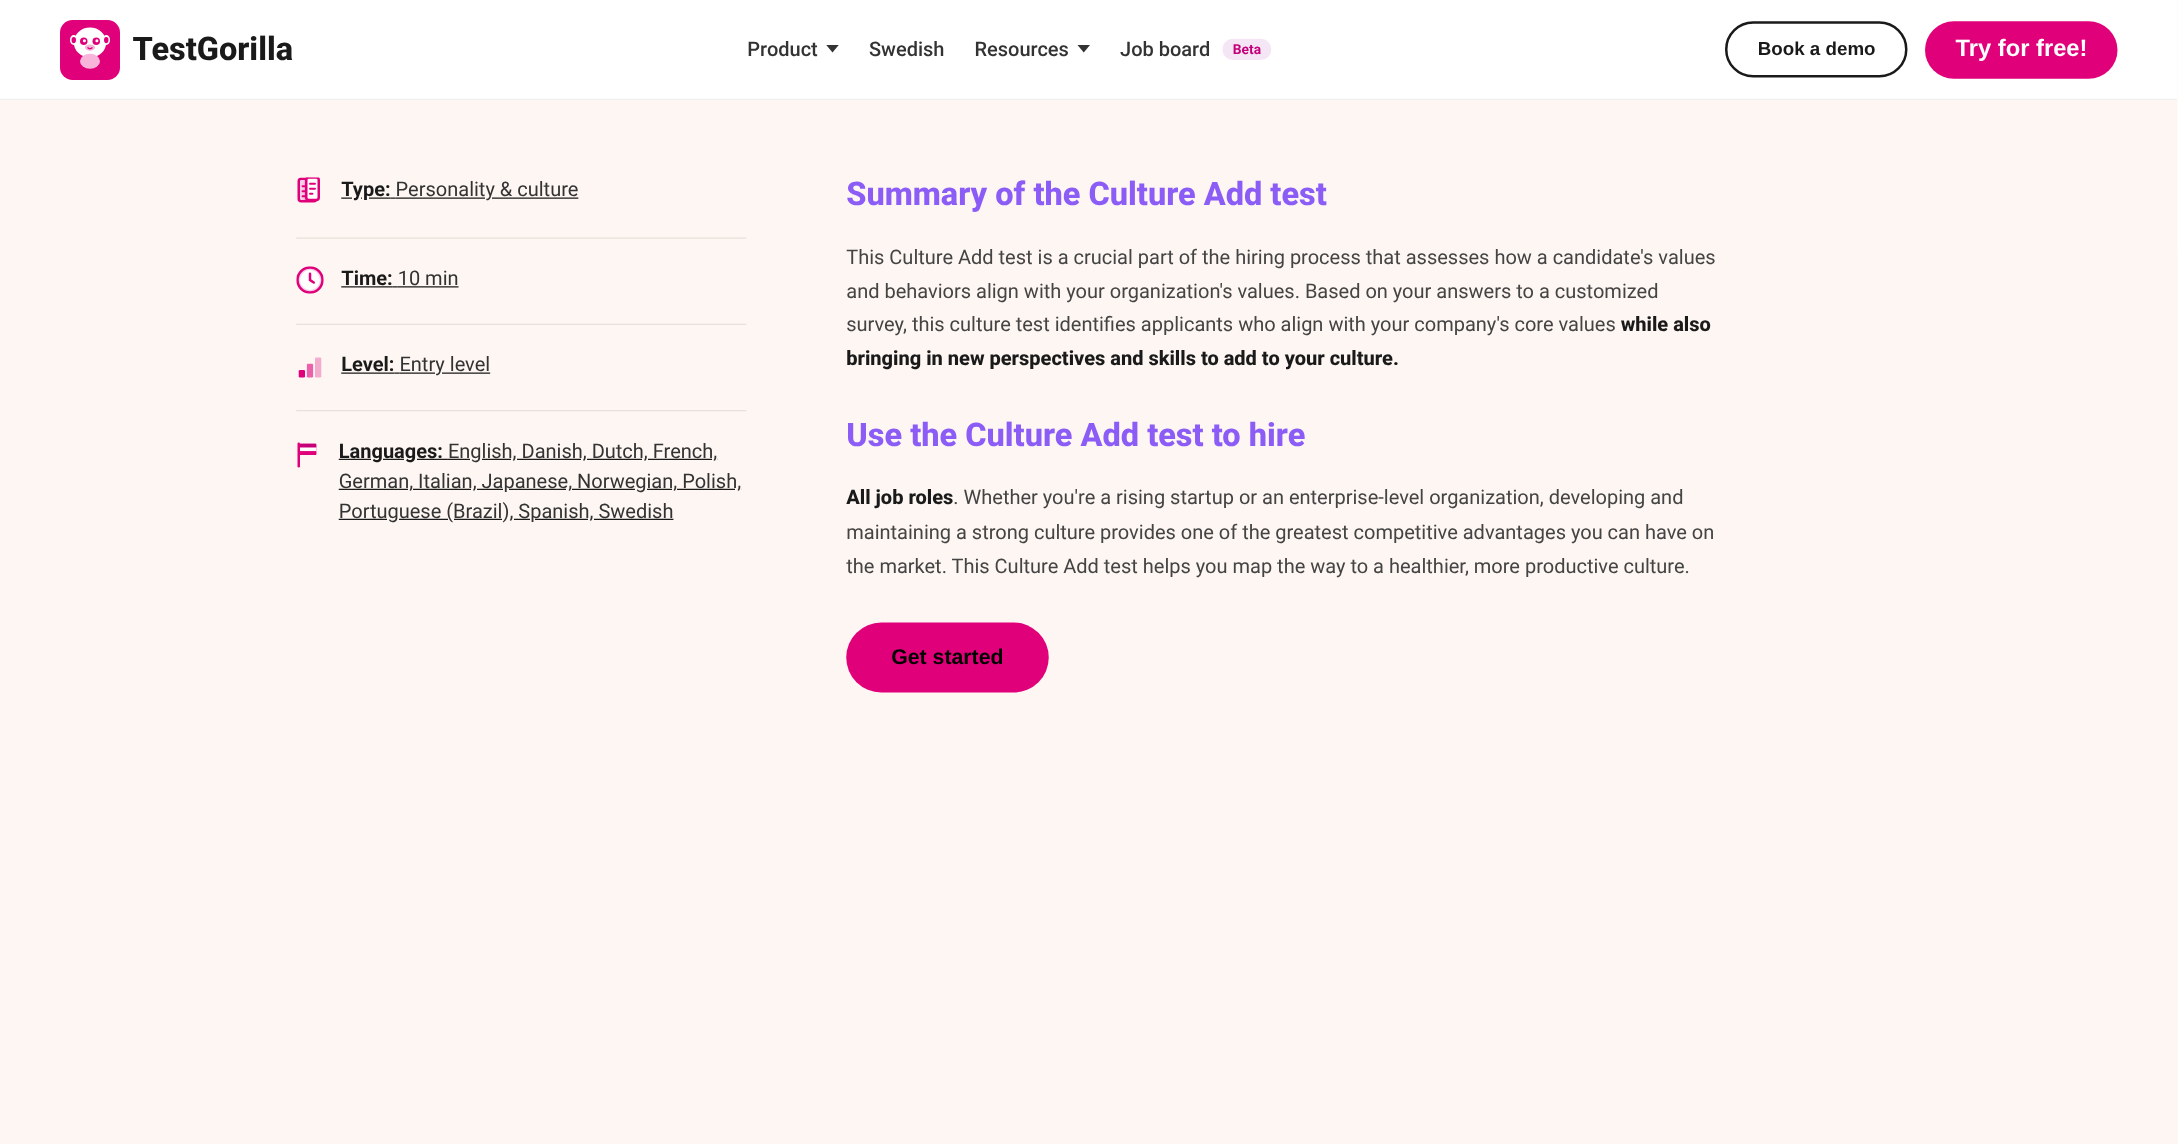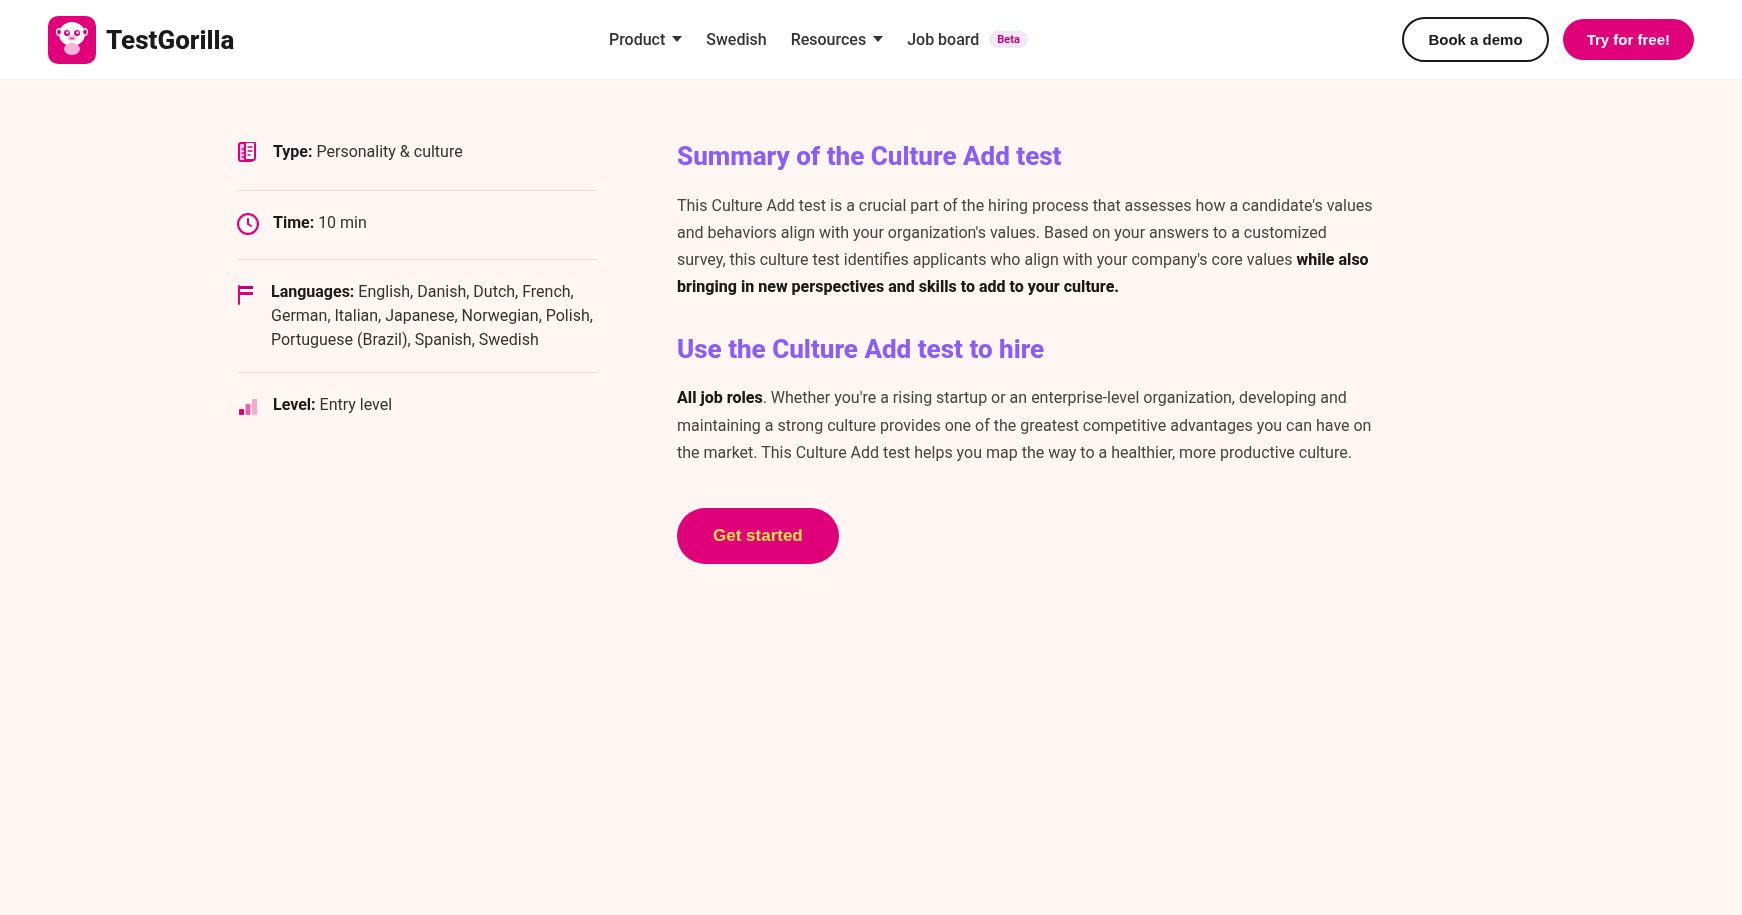--- a/index.html
+++ b/index.html
@@ -23,21 +23,21 @@
       padding: 2px 8px; border-radius: 20px; margin-left: 6px;
     }
     .nav-actions { display: flex; align-items: center; gap: 14px; }
     .btn-demo {
       padding: 12px 24px; border: 2px solid #1a1a1a; border-radius: 50px;
       background: transparent; font-size: 15px; font-weight: 700; cursor: pointer;
       color: #1a1a1a;
     }
     .btn-try {
       padding: 12px 24px; border: none; border-radius: 50px;
-      background: #e0007a; font-size: 15px; font-weight: 700; cursor: pointer;
+      background: #e0007a; font-size: 19px; font-weight: 700; cursor: pointer;
       color: #fff;
     }
 
     
     .logo-icon { width: 48px; height: 48px; }
 
     
     .page-bg {
       background: #fdf6f2;
       min-height: calc(915px - 80px);
@@ -45,20 +45,21 @@
     }
     .content-wrapper {
       display: flex; gap: 80px; max-width: 1300px; margin: 0 auto;
       align-items: flex-start;
     }
 
     
     .sidebar {
       min-width: 320px; max-width: 360px;
       background: transparent;
+      text-decoration: underline;
     }
     .sidebar-item {
       display: flex; align-items: flex-start; gap: 14px;
       padding: 20px 0; border-bottom: 1px solid #e8e0da;
     }
     .sidebar-item:first-child { padding-top: 0; }
     .sidebar-item:last-child { border-bottom: none; }
     .sidebar-icon { color: #c4007a; margin-top: 2px; flex-shrink: 0; }
     .sidebar-label { font-size: 16px; color: #333; line-height: 1.5; }
     .sidebar-label strong { font-weight: 700; color: #1a1a1a; }
@@ -66,23 +67,22 @@
     
     .main-content { flex: 1; max-width: 700px; }
     .main-content h2 {
       font-size: 26px; font-weight: 800; color: #8b5cf6; margin-bottom: 18px; line-height: 1.3;
     }
     .main-content p {
       font-size: 16px; color: #444; line-height: 1.7; margin-bottom: 32px;
     }
     .main-content p strong { font-weight: 800; color: #1a1a1a; }
     .btn-get-started {
-      background: #e0007a; color: #fde047; border: none; border-radius: 50px;
+      background: #e0007a; color: #000000; border: none; border-radius: 50px;
       padding: 18px 36px; font-size: 17px; font-weight: 700; cursor: pointer;
-      margin-top: 10px;
     }
 
     .chevron {
       display: inline-block; width: 0; height: 0;
       border-left: 5px solid transparent;
       border-right: 5px solid transparent;
       border-top: 6px solid #333;
       margin-left: 3px; vertical-align: middle; margin-top: -2px;
     }
   </style>
@@ -164,47 +164,47 @@
             <circle cx="11" cy="11" r="8" fill="#fff"></circle>
             <path d="M11 6v5l3 2" stroke="#e0007a" stroke-width="2" stroke-linecap="round"></path>
           </svg>
         </span>
         <span class="sidebar-label">
           <strong>Time:</strong> <span>10 min</span>
         </span>
       </div>
 
       <div class="sidebar-item">
+        <span class="sidebar-icon">
+          <svg width="22" height="22" viewBox="0 0 22 22" fill="none">
+            <rect x="2" y="14" width="5" height="6" rx="1" fill="#e0007a"></rect>
+            <rect x="8.5" y="9" width="5" height="11" rx="1" fill="#e0007a" opacity="0.6"></rect>
+            <rect x="15" y="4" width="5" height="16" rx="1" fill="#e0007a" opacity="0.3"></rect>
+          </svg>
+        </span>
+        <span class="sidebar-label">
+          <strong>Level:</strong> <span>Entry level</span>
+        </span>
+      </div>
+
+      <div class="sidebar-item">
         <span class="sidebar-icon" style="margin-top:4px">
           <svg width="20" height="22" viewBox="0 0 20 22" fill="none">
             <rect x="2" y="2" width="14" height="9" rx="1" fill="#e0007a"></rect>
             <rect x="2" y="2" width="14" height="3" fill="#c4007a"></rect>
             <rect x="2" y="5" width="14" height="3" fill="#fff"></rect>
             <rect x="2" y="8" width="14" height="3" fill="#e0007a"></rect>
             <line x1="2" y1="2" x2="2" y2="20" stroke="#e0007a" stroke-width="2" stroke-linecap="round"></line>
           </svg>
         </span>
         <span class="sidebar-label">
           <strong>Languages:</strong> <span>English, Danish, Dutch, French, German, Italian, Japanese, Norwegian, Polish, Portuguese (Brazil), Spanish, Swedish</span>
         </span>
       </div>
 
-      <div class="sidebar-item">
-        <span class="sidebar-icon">
-          <svg width="22" height="22" viewBox="0 0 22 22" fill="none">
-            <rect x="2" y="14" width="5" height="6" rx="1" fill="#e0007a"></rect>
-            <rect x="8.5" y="9" width="5" height="11" rx="1" fill="#e0007a" opacity="0.6"></rect>
-            <rect x="15" y="4" width="5" height="16" rx="1" fill="#e0007a" opacity="0.3"></rect>
-          </svg>
-        </span>
-        <span class="sidebar-label">
-          <strong>Level:</strong> <span>Entry level</span>
-        </span>
-      </div>
-
     </div>
 
     <div class="main-content">
 
       <h2>Summary of the Culture Add test</h2>
       <p>
         <span>This Culture Add test is a crucial part of the hiring process that assesses how a candidate's values and behaviors align with your organization's values. Based on your answers to a customized survey, this culture test identifies applicants who align with your company's core values </span><strong>while also bringing in new perspectives and skills to add to your culture.</strong>
       </p>
 
       <h2>Use the Culture Add test to hire</h2>

